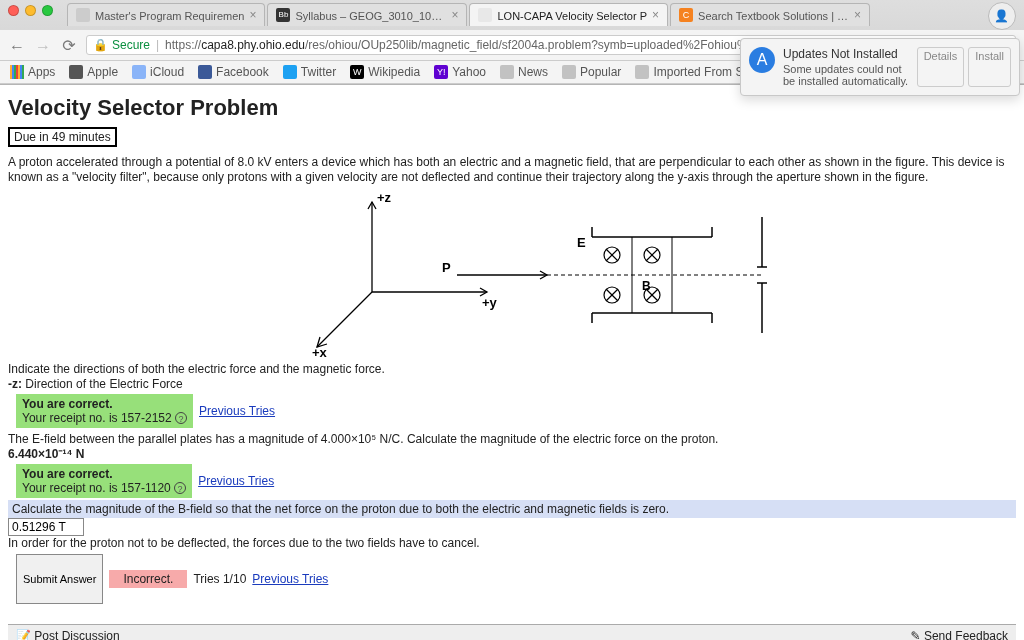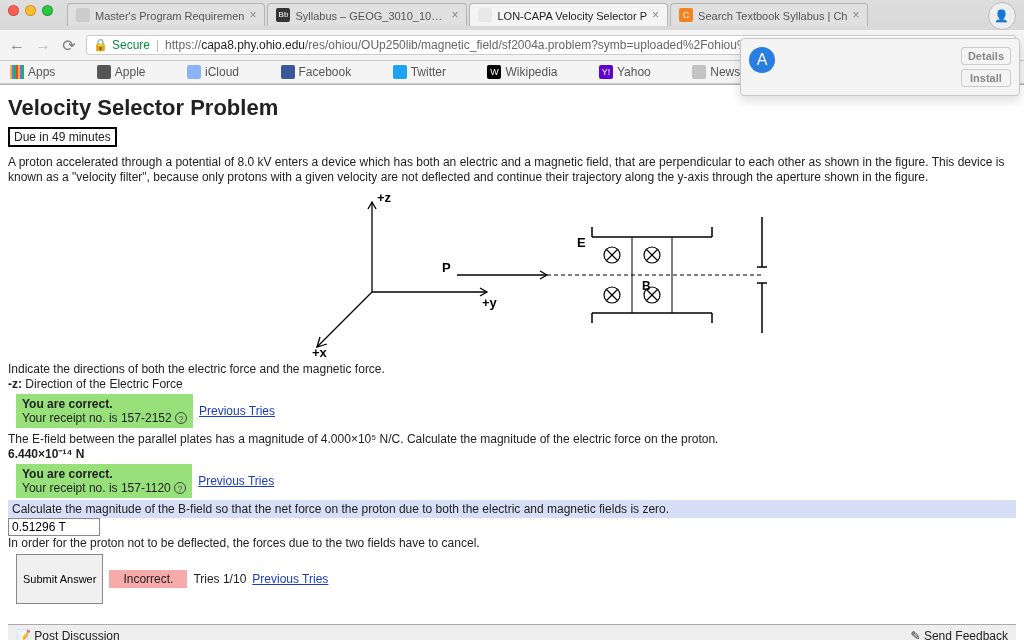--- a/index.html
+++ b/index.html
@@ -13,41 +13,41 @@
   .tab .fav { width:14px; height:14px; border-radius:2px; flex:none;}
   .tab .t { white-space:nowrap; overflow:hidden; text-overflow:ellipsis; flex:1;}
   .tab .x { color:#888; font-size:12px;}
   .right-user { width:28px; height:28px; border:1px solid #bbb; border-radius:50%; margin:2px 8px 0 auto; background:#eee; display:flex; align-items:center;justify-content:center; color:#999;}
   .addr-row { display:flex; align-items:center; padding:5px 8px; gap:8px; background:#f4f4f4; border-bottom:1px solid #ccc;}
   .nav-btn { color:#7a7a7a; font-size:16px; width:18px; text-align:center;}
   .addr-box { flex:1; display:flex; align-items:center; gap:6px; background:#fff; border:1px solid #ccc; border-radius:3px; padding:2px 6px; font-size:12px; color:#333; overflow:hidden;}
   .secure { color:#0a8f3f; font-size:12px; display:flex; align-items:center; gap:4px;}
   .addr-text { color:#666; white-space:nowrap;}
   .addr-text .host { color:#222;}
-  .bookmarks { display:flex; align-items:center; gap:14px; padding:4px 10px; background:#f4f4f4; border-bottom:1px solid #ccc; font-size:12px; color:#555;justify-content:space-between;}
+  .bookmarks { display:flex; align-items:center; gap:14px; padding:4px 10px; background:#f4f4f4; border-bottom:1px solid #ccc; font-size:12px; color:#555;}
   .bk { display:flex; align-items:center; gap:4px; color:#555;}
   .bk .ic { width:14px; height:14px; border-radius:2px;}
   .apps-ic { background: repeating-linear-gradient(90deg,#ffac33 0 2px,#4285f4 2px 4px,#34a853 4px 6px,#ea4335 6px 8px); width:14px;height:14px;}
   .notif { position:absolute; top:38px; right:4px; width:280px; background:#f4f4f4; border:1px solid #c8c8c8; border-radius:4px; box-shadow:0 4px 12px rgba(0,0,0,.15); padding:8px; font-size:11px; color:#555; display:flex; gap:8px;}
   .notif .blue-ic{ width:26px;height:26px;border-radius:50%;background:#2a7de1;color:#fff;display:flex;align-items:center;justify-content:center;font-size:16px; flex:none;}
   .notif .big{ color:#333; font-size:12px; margin-bottom:2px;}
-  .notif .side{ display:flex;flex-direction:column;gap:4px; margin-left:auto; color:#888;font-weight:bold;}
+  .notif .side{ display:flex;flex-direction:row;gap:4px; margin-left:auto; color:#888;}
   .notif .side div{ border:1px solid #ccc; padding:2px 6px; border-radius:3px; text-align:center;}
   .page { padding:4px 8px 8px 8px; position:relative;}
   h1.title { font-size:22px; font-weight:bold; margin:6px 0 6px 0;}
   .duebox { border:2px solid #000; display:inline-block; padding:1px 4px; font-size:12px; margin-bottom:8px;}
   .body-text { font-size:12px; line-height:1.25; }
   .diagram-area { width:100%; text-align:center; margin:2px 0;}
   .correct-box { background:#97e07a; padding:3px 6px; display:inline-block; font-size:12px;}
   .correct-box .hdr{ font-weight:bold;}
   .receipt .circ { display:inline-block; border:1px solid #444; border-radius:50%; width:12px;height:12px; text-align:center; font-size:9px; line-height:12px; color:#555;}
   a.prev { color:#1a3bbd; text-decoration:underline; font-size:12px;}
   .row-flex{ display:flex; align-items:center; gap:6px; margin:2px 8px;}
   .q3-bar { background:#d6dff5; padding:2px 4px; font-size:12px;}
-  .ans-input { border:1px solid #888; padding:1px 3px; font-size:12px; width:92px; background:#fff;}
+  .ans-input { border:1px solid #888; padding:1px 3px; font-size:12px; width:76px; background:#fff;}
   .submit-btn { border:1px solid #888; background:#f0f0f0; padding:18px 6px; font-size:11px;}
   .incorrect { background:#f7aaaa; padding:2px 14px; font-size:12px;}
   .footer { display:flex; justify-content:space-between; border-top:1px solid #aaa; background:#eee; padding:4px 8px; font-size:12px;}
   svg text{ font-family:Arial; }
 </style>
 </head>
 <body>
 
 <div class="chrome-top" style="position:relative;">
   <div style="display:flex;">
@@ -67,21 +67,21 @@
           <span class="t">Syllabus – GEOG_3010_100_LE</span>
           <span class="x">×</span>
         </div>
       <div class="tab active">
           <span class="fav" style="background:#e8e8e8"></span>
           <span class="t">LON-CAPA Velocity Selector P</span>
           <span class="x">×</span>
         </div>
       <div class="tab">
           <span class="fav" style="background:#f58220;color:#fff;font-size:9px;text-align:center;line-height:14px;">C</span>
-          <span class="t">Search Textbook Syllabus | Ch</span>
+          <span class="t">Search Textbook Solutions | Ch</span>
           <span class="x">×</span>
         </div>
     </div>
     <div class="right-user">👤</div>
   </div>
   <div class="addr-row">
     <span class="nav-btn">←</span>
     <span class="nav-btn" style="color:#c0c0c0">→</span>
     <span class="nav-btn">⟳</span>
     <div class="addr-box">
@@ -133,20 +133,24 @@
         <span>Popular</span>
       </span>
     <span class="bk">
         <span class="ic" style="background:#c2c2c2"></span>
         <span>Imported From Safari</span>
       </span>
   </div>
 
   <div class="notif">
     <div class="blue-ic">A</div>
+    <div>
+      <div class="big">Updates Not Installed</div>
+      <div>Some updates could not be installed automatically.</div>
+    </div>
     <div class="side">
       <div>Details</div>
       <div>Install</div>
     </div>
   </div>
 </div>
 
 <div class="page">
   <h1 class="title">Velocity Selector Problem</h1>
   <div class="duebox">Due in 49 minutes</div>

